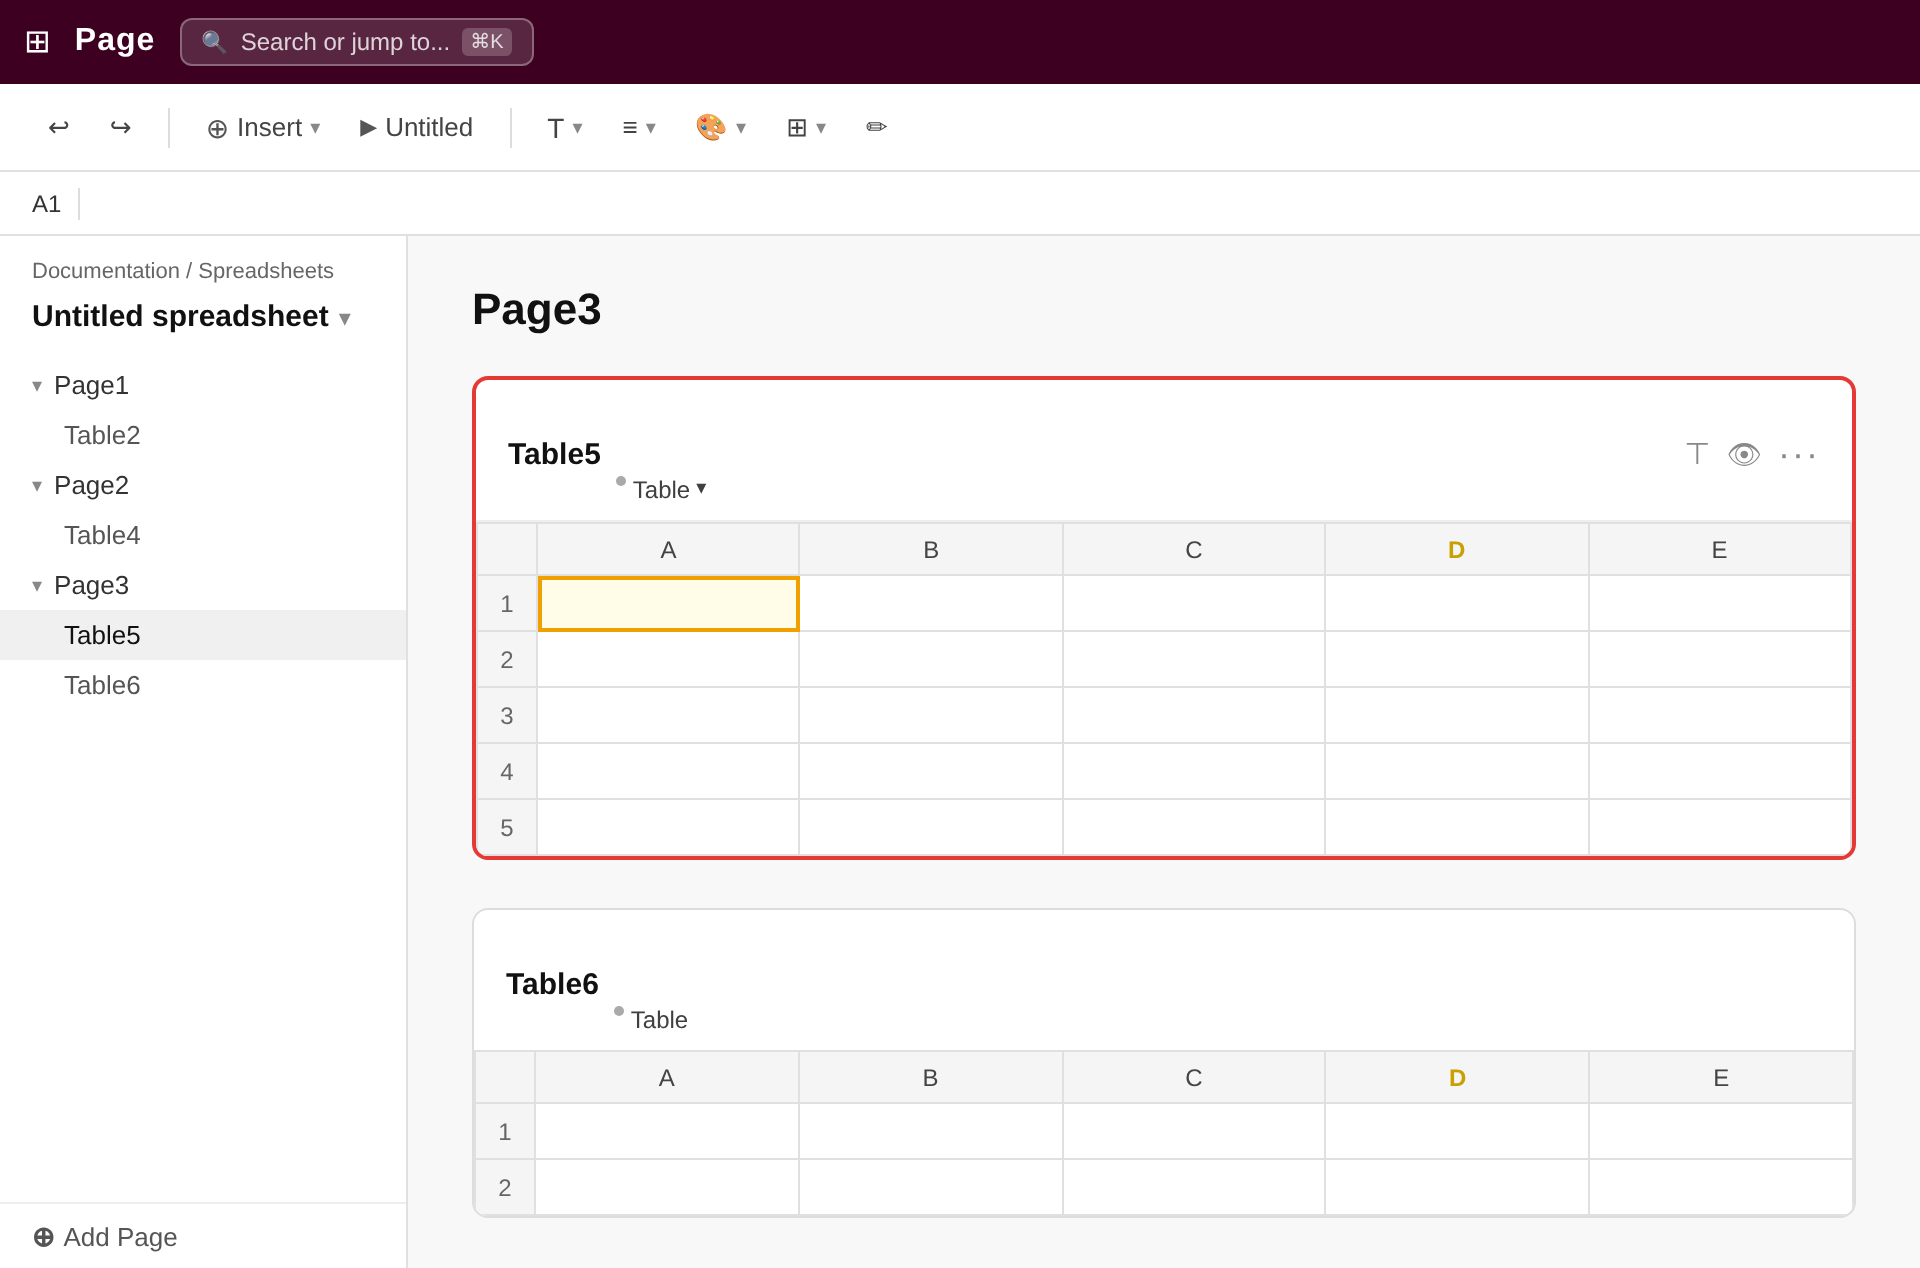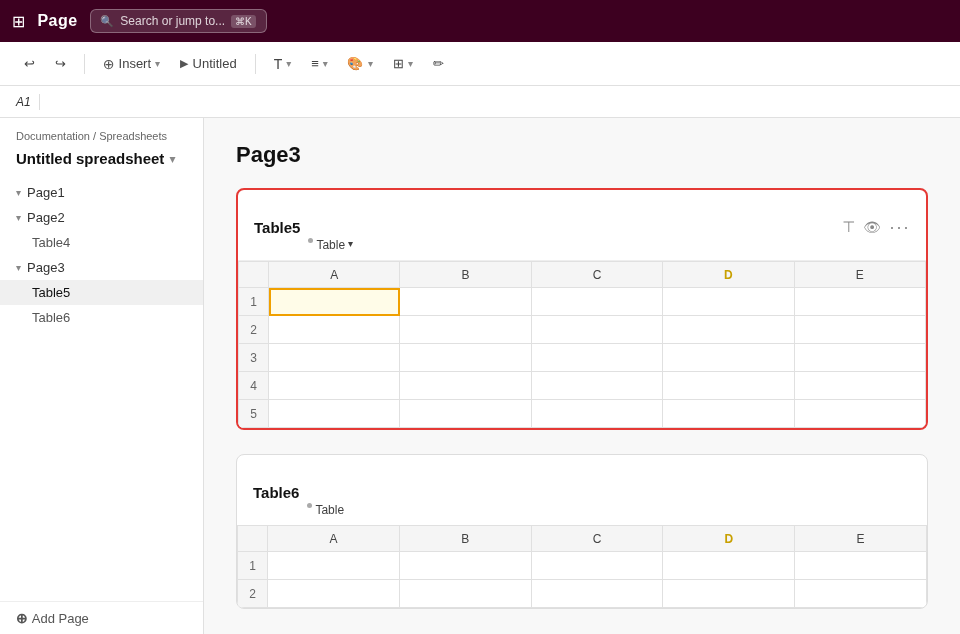--- a/index.html
+++ b/index.html
@@ -71,21 +71,20 @@
     
     .address-bar {
       background: white;
       border-bottom: 1px solid #e0e0e0;
       height: 32px;
       display: flex;
       align-items: center;
       padding: 0 16px;
       gap: 8px;
       flex-shrink: 0;
-      font-style: italic;
     }
     .cell-ref {
       font-size: 12px;
       color: #333;
       font-weight: 500;
     }
     .address-divider { width: 1px; height: 16px; background: #ddd; }
 
     
     .main-area {
@@ -329,20 +328,23 @@
     <div class="sidebar-breadcrumb">Documentation / Spreadsheets</div>
     <div class="sidebar-title-row">
       <span class="sidebar-title">Untitled spreadsheet</span>
       <span class="sidebar-title-caret">▾</span>
     </div>
     <div class="sidebar-nav">
 
       <div class="sidebar-page-item">
         <span class="caret">▾</span>
         <span>Page1</span>
+      </div>
+      <div class="sidebar-table-item">
+        <span>Table2</span>
       </div>
 
       <div class="sidebar-page-item">
         <span class="caret">▾</span>
         <span>Page2</span>
       </div>
       <div class="sidebar-table-item">
         <span>Table4</span>
       </div>
 

